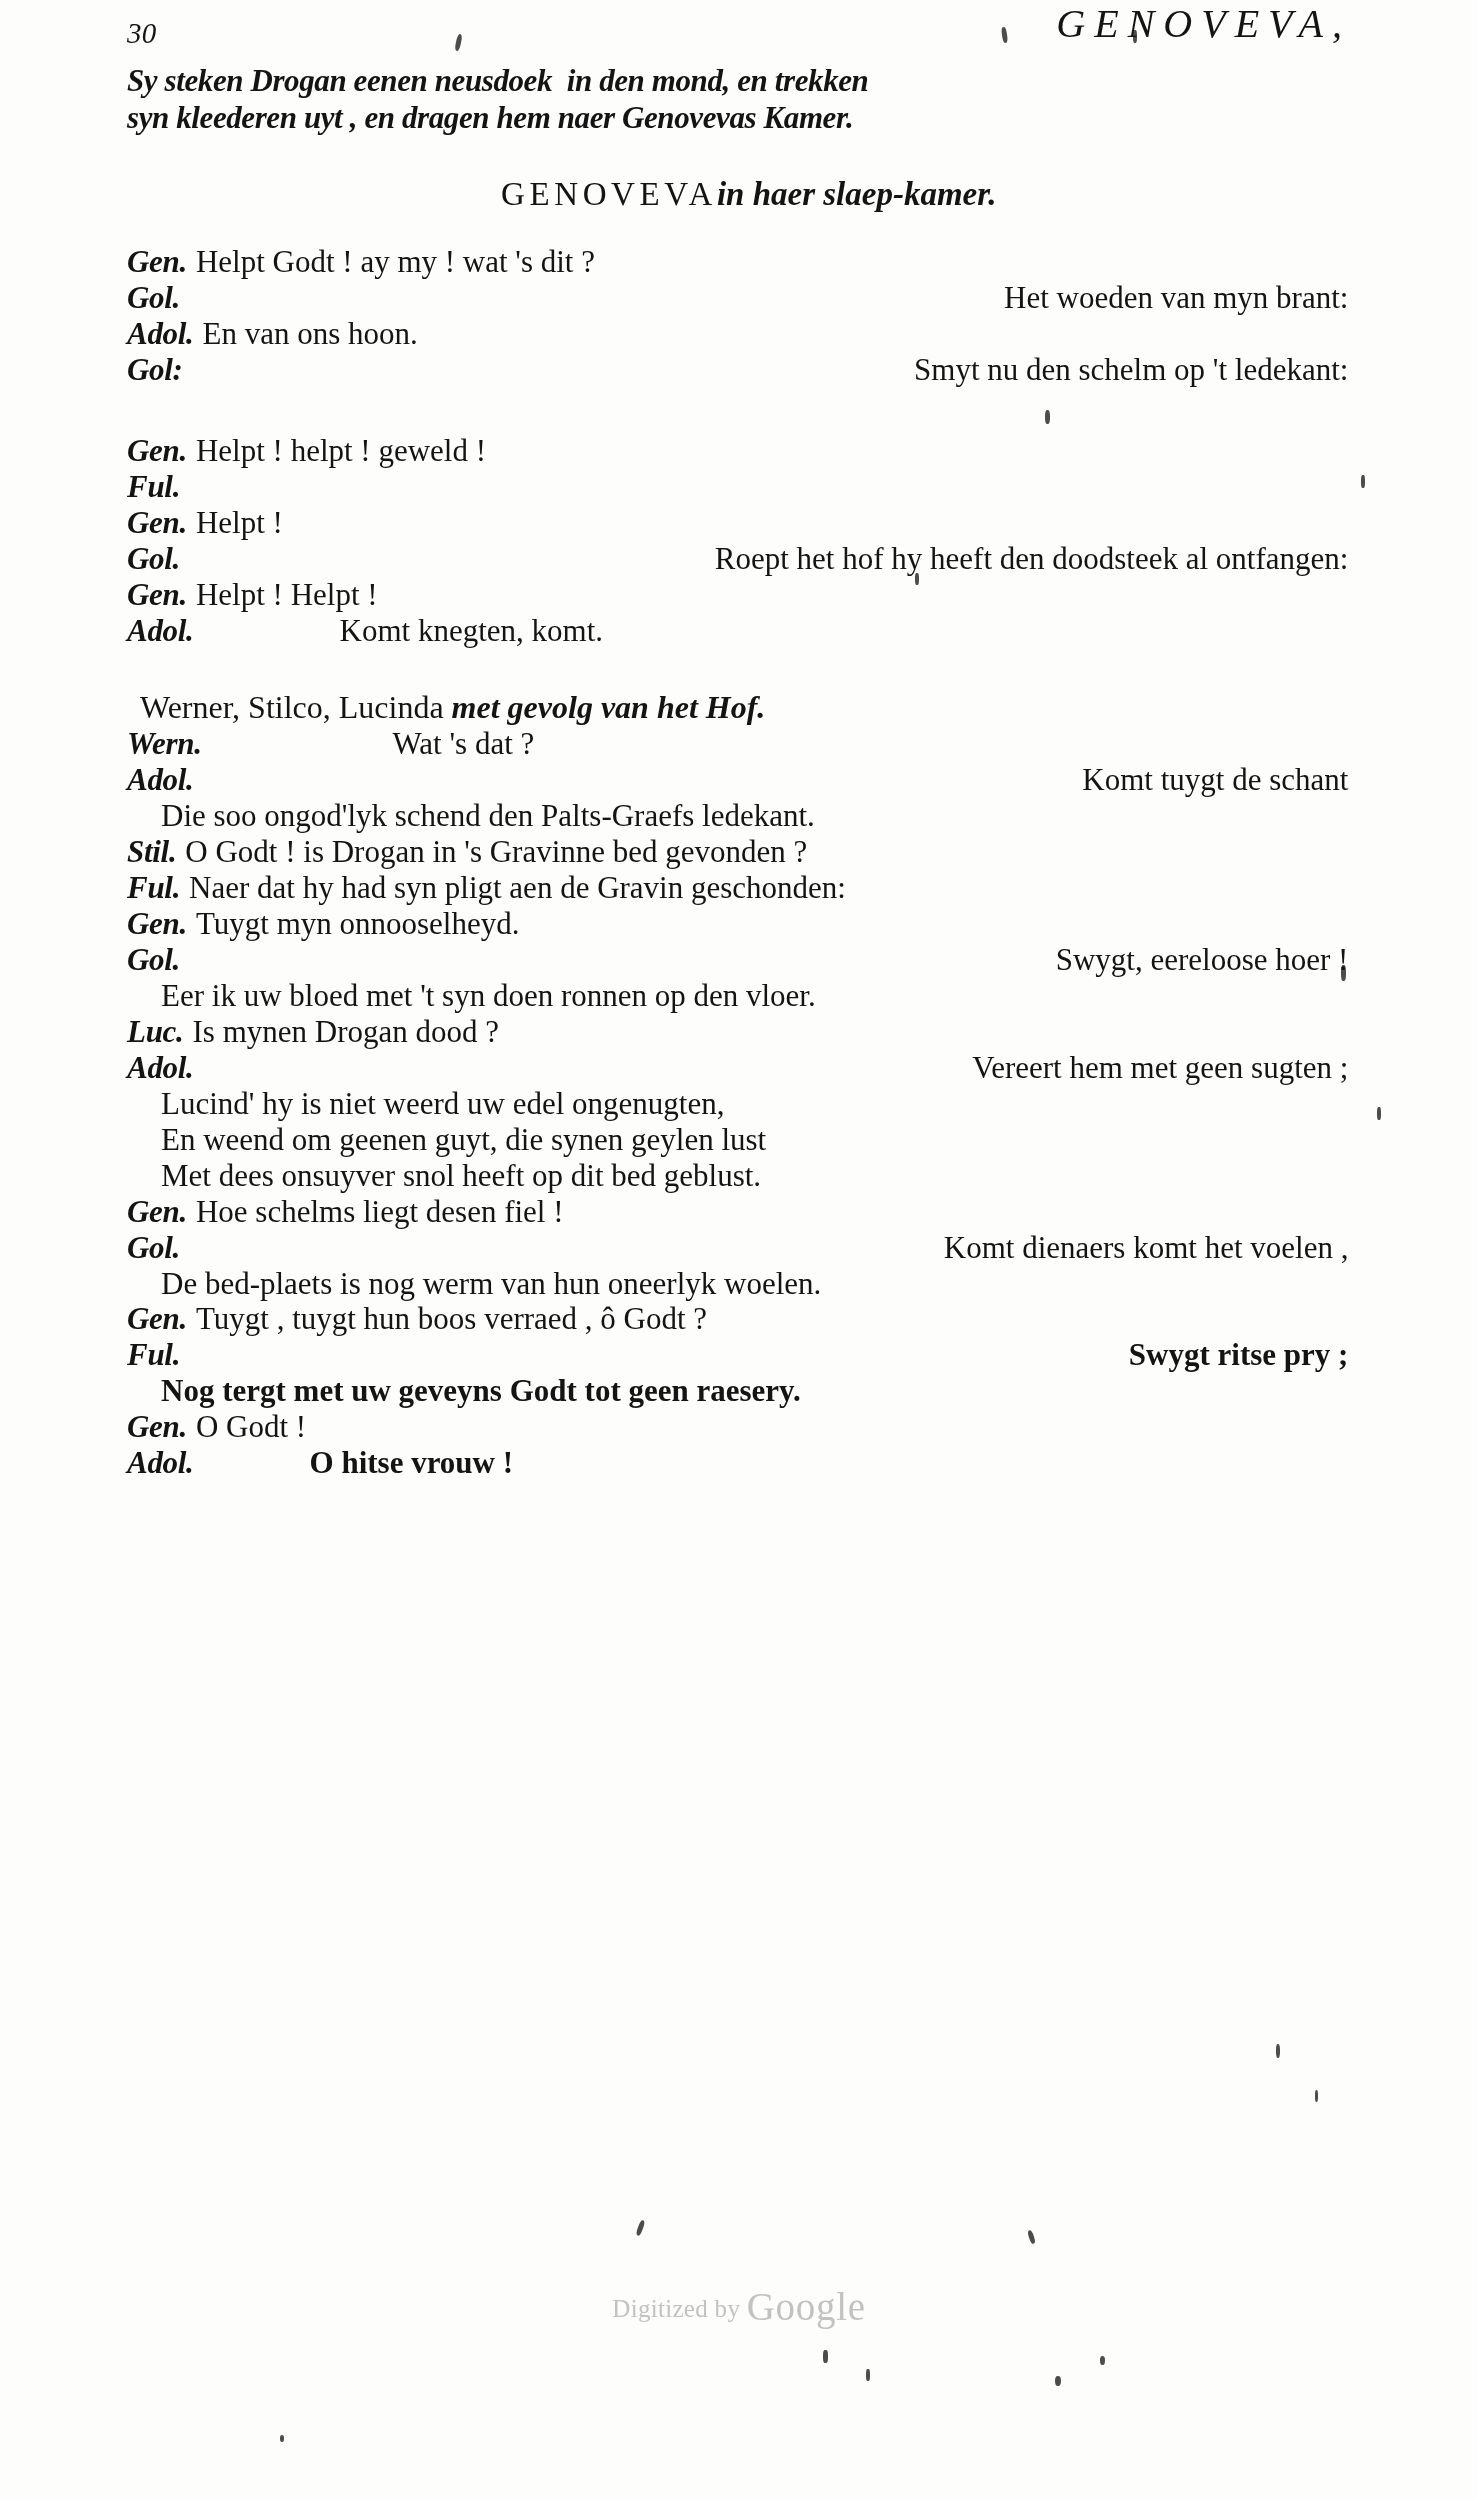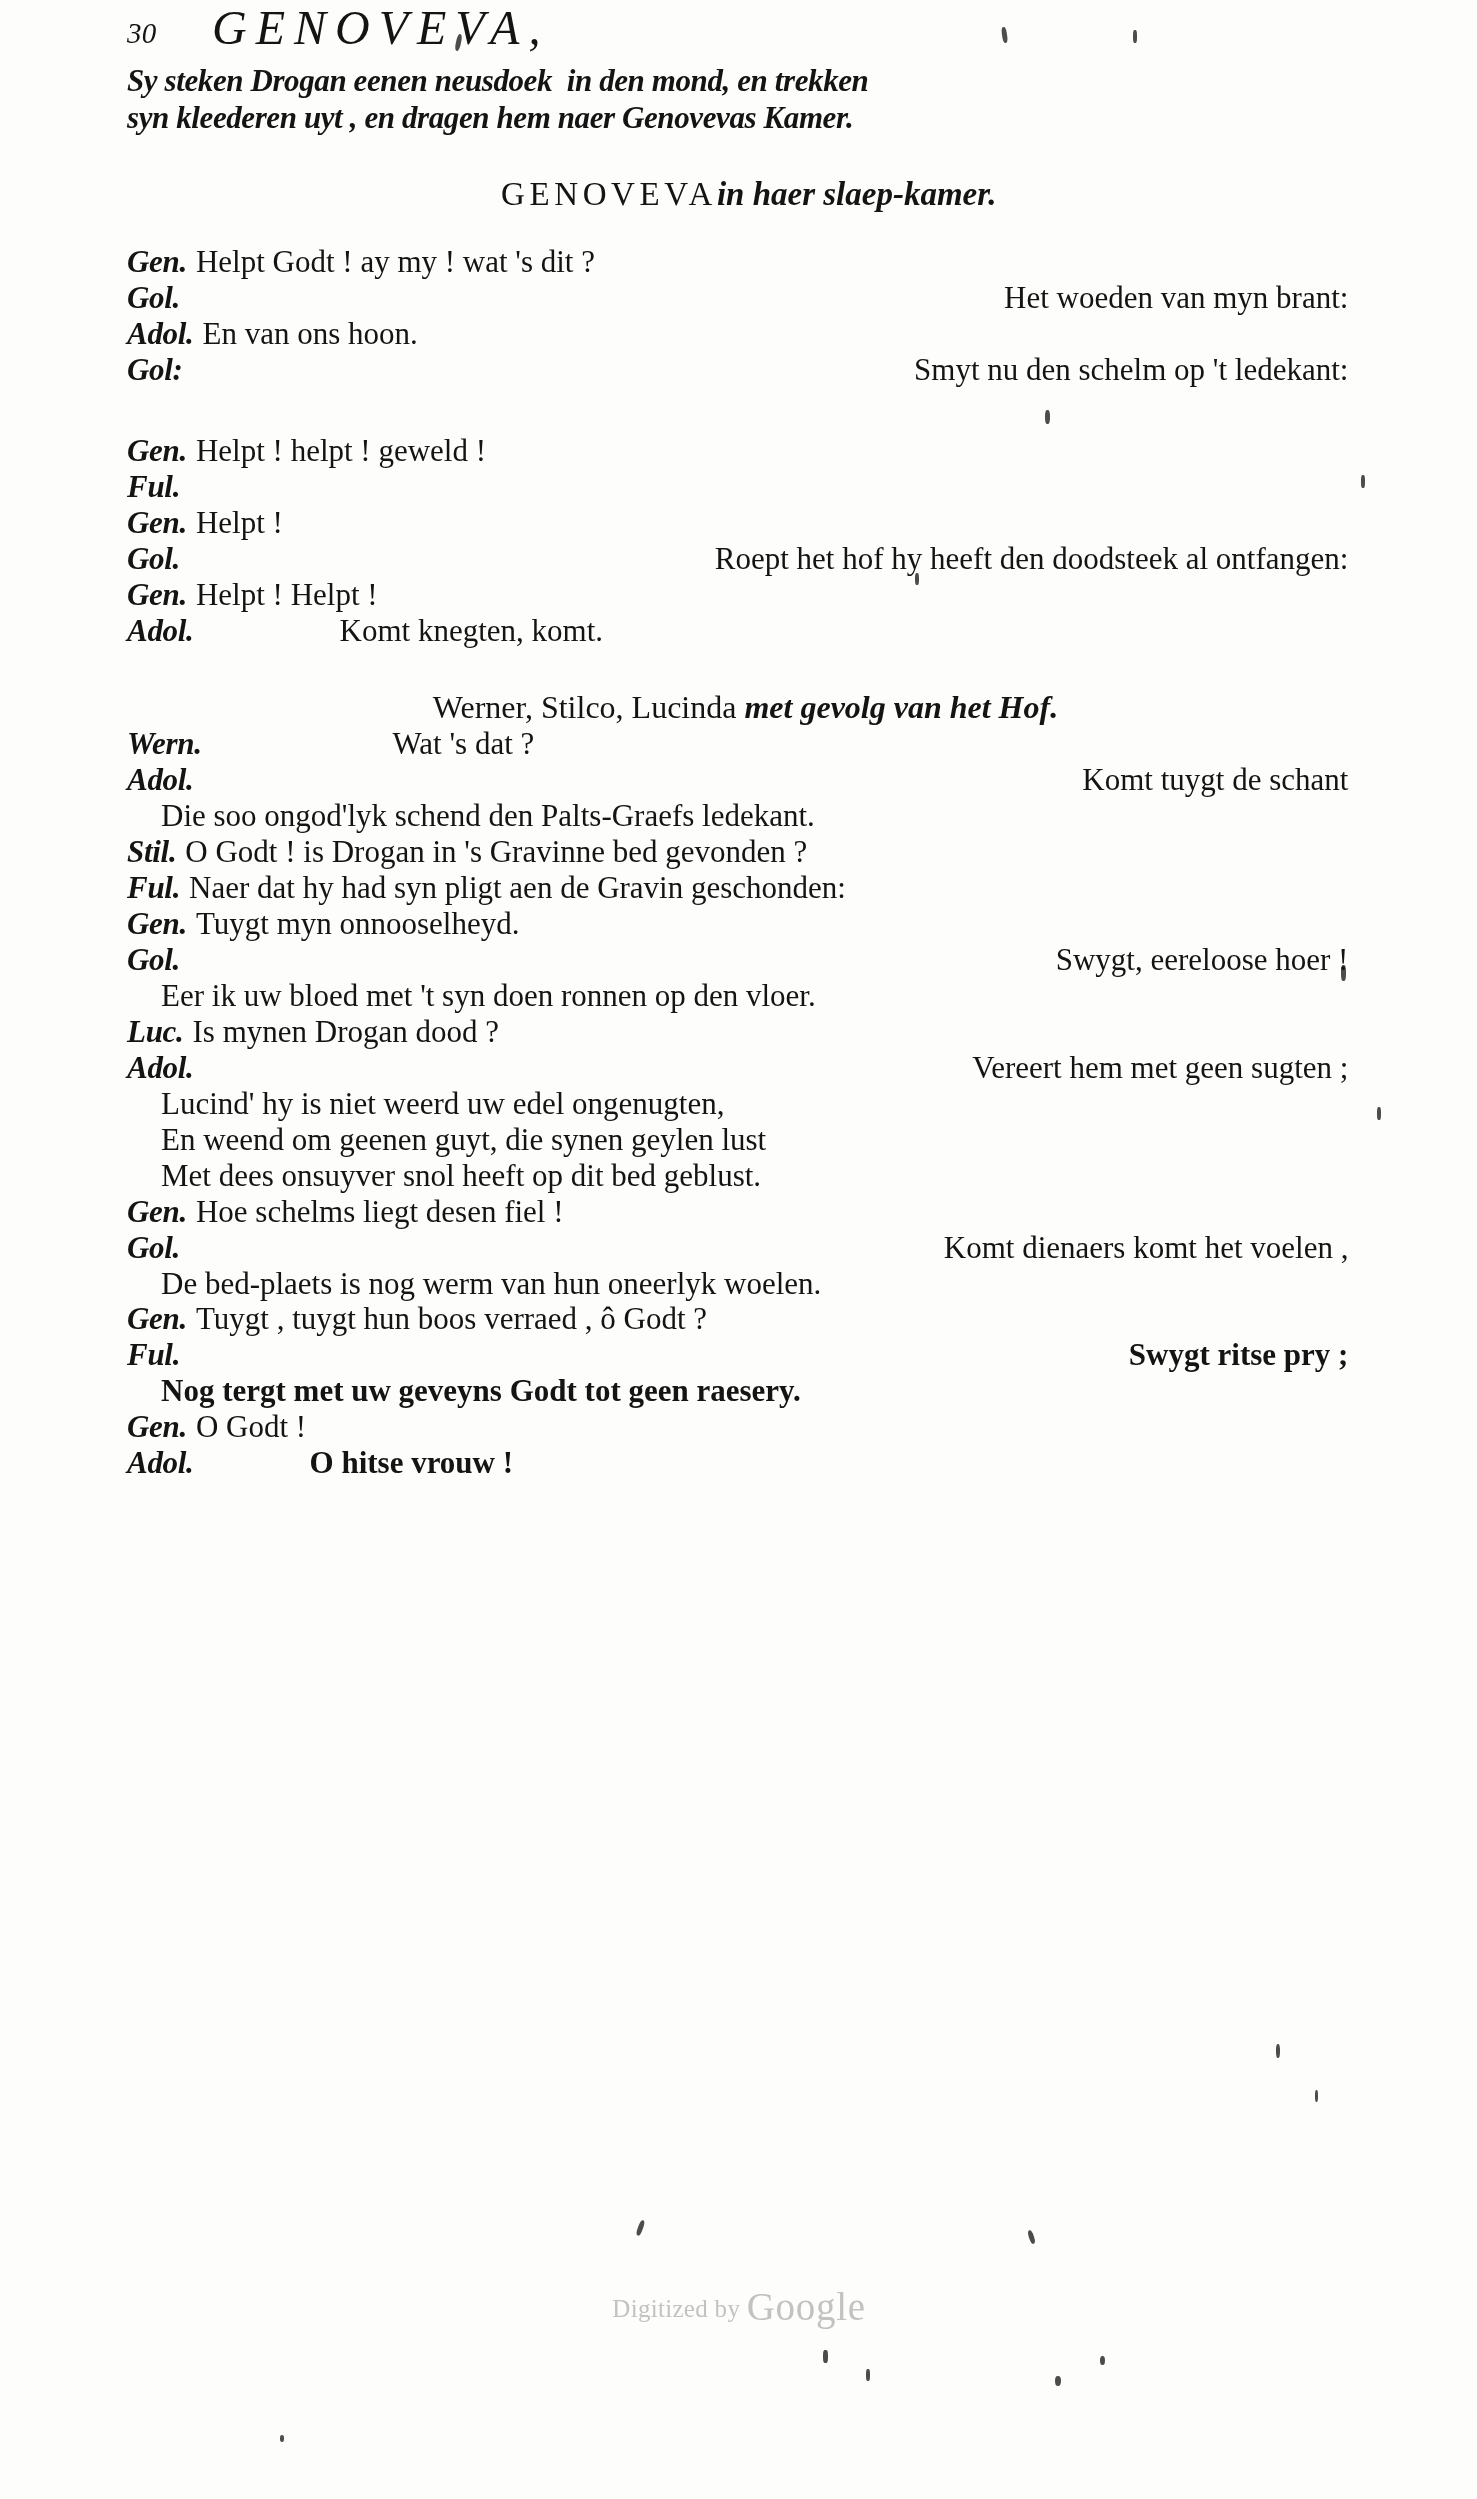--- a/index.html
+++ b/index.html
@@ -41,22 +41,22 @@
     left: 0;
     top: 17px;
     font-size: 29px;
     font-style: italic;
     letter-spacing: 0.3px;
   }
   .runhead {
     position: absolute;
     left: 0; right: 0;
     top: 0;
-    text-align: left;
-    font-size: 48px;
+    text-align: right;
+    font-size: 40px;
     font-style: italic;
     letter-spacing: 9px;
     padding-left: 85px;
     white-space: nowrap;
   }
 
   
   .ln {
     font-size: 31px;
     line-height: 1.155;
@@ -82,21 +82,21 @@
     font-size: 33px;
     letter-spacing: 1.3px;
     padding-left: 19.5px;
     margin: 0;
   }
   .scene .caps { letter-spacing: 4.6px; }
   .scene .it { font-style: italic; font-weight: bold; letter-spacing: 0px; }
 
   
   .entrance {
-    text-align: center;
+    text-align: left;
     font-size: 32px;
     padding-left: 13px;
     margin: 0;
   }
   .entrance .it { font-style: italic; font-weight: bold; }
 
   
   .dl {
     display: flex;
     align-items: flex-start;

